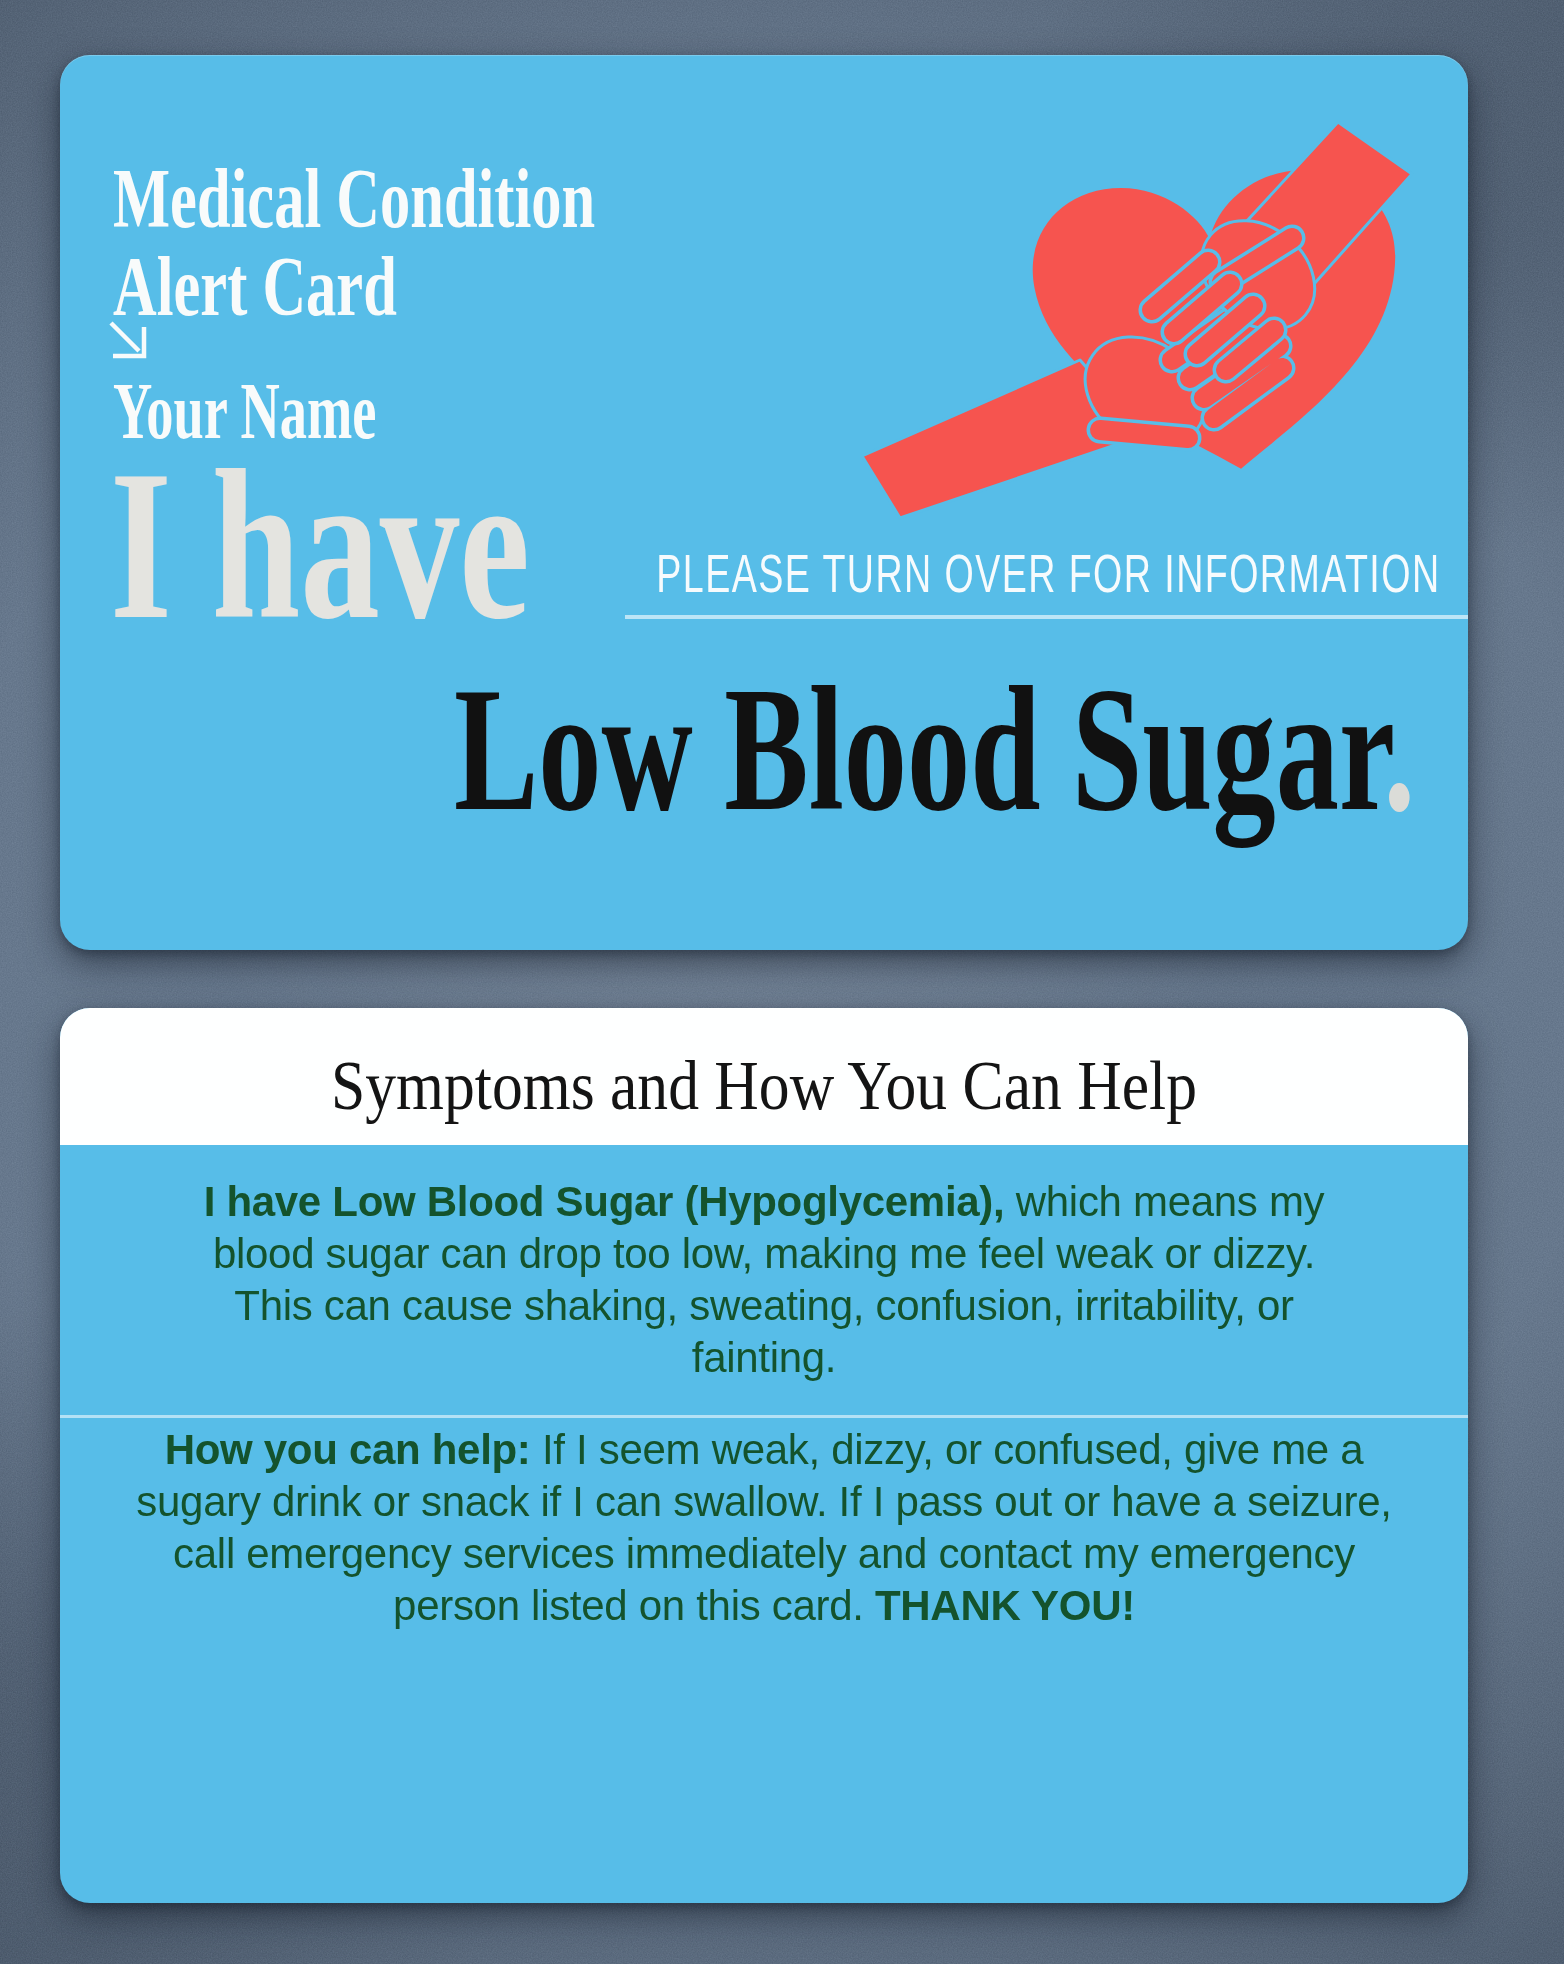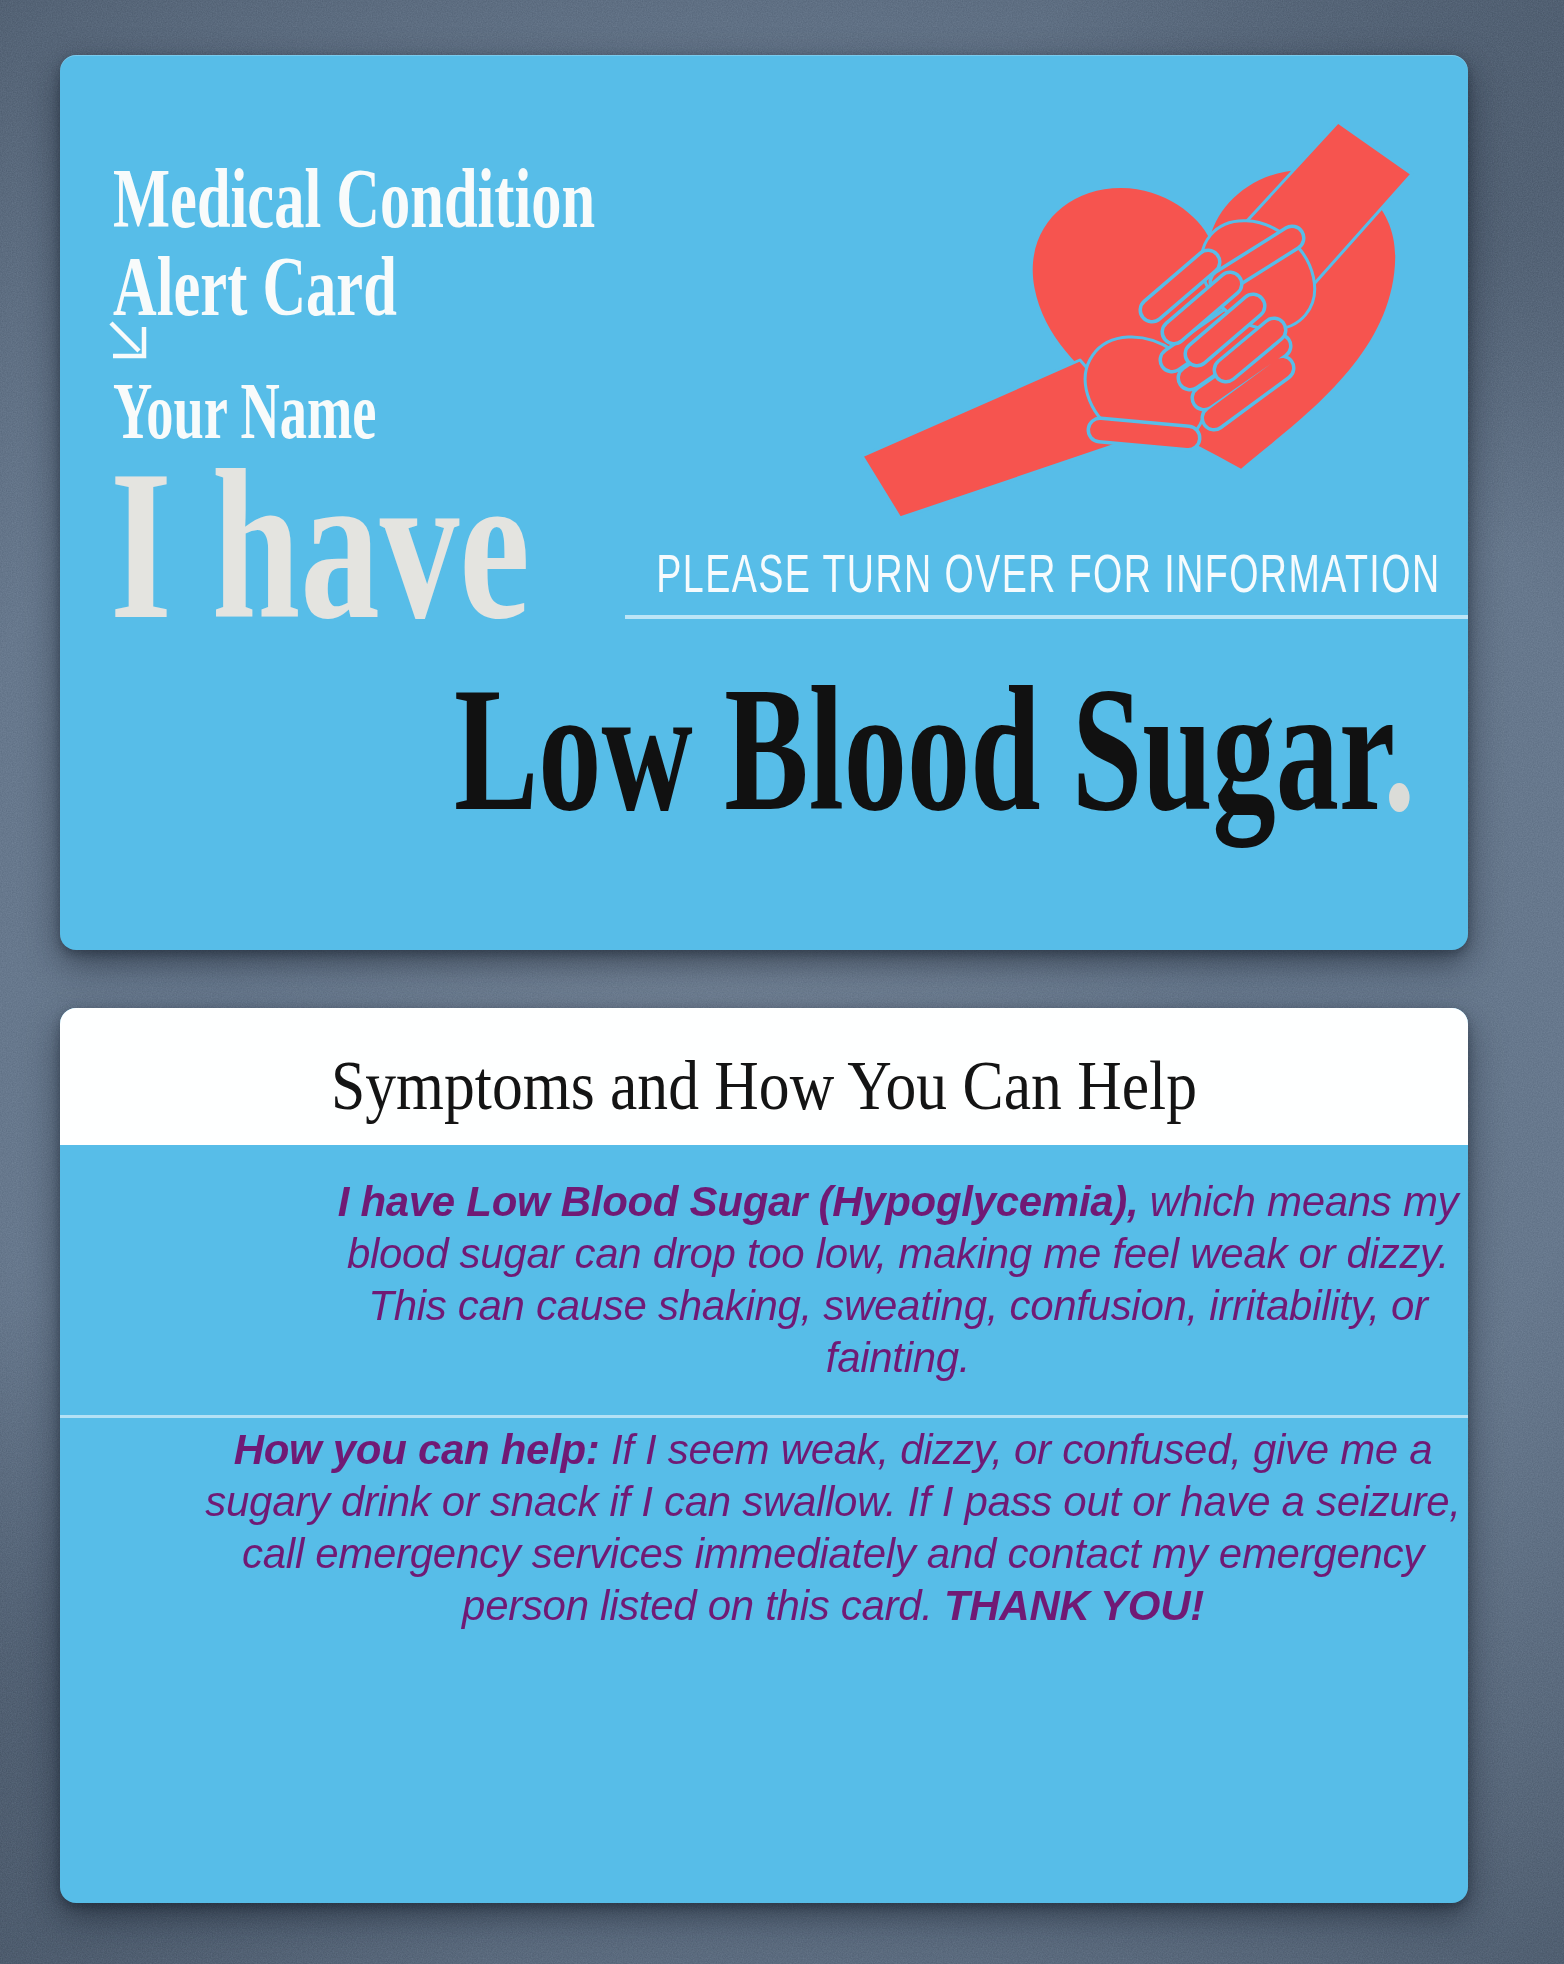--- a/index.html
+++ b/index.html
@@ -12,21 +12,21 @@
     position:absolute;inset:0;z-index:0;
     background:
       radial-gradient(900px 700px at 46% 40%, rgba(255,255,255,0.10), rgba(255,255,255,0) 62%),
       radial-gradient(620px 480px at 88% 12%, rgba(16,24,36,0.22), rgba(16,24,36,0) 70%),
       radial-gradient(700px 560px at 8% 86%, rgba(16,24,36,0.20), rgba(16,24,36,0) 70%),
       radial-gradient(1600px 1500px at 50% 48%, rgba(0,0,0,0) 52%, rgba(8,14,22,0.42) 100%),
       #5c6d82;
   }
   .bg svg{position:absolute;inset:0;width:100%;height:100%;opacity:.5;mix-blend-mode:soft-light;}
   .card{
-    position:absolute;left:60px;width:1408px;height:895px;border-radius:16px;
+    position:absolute;left:60px;width:1408px;height:895px;border-radius:30px;
     box-shadow:0 14px 34px rgba(13,22,34,.5), 0 4px 10px rgba(13,22,34,.32), inset 0 1px 0 rgba(255,255,255,.22);
     overflow:hidden;z-index:1;
   }
   .card-front{top:55px;background:#57bde8;}
   .card-back{top:1008px;background:#57bde8;}
   
   .front-title{
     position:absolute;left:53px;top:100px;color:#f8fbfb;font-weight:bold;
     font-size:84px;line-height:88px;transform:scaleX(.72);transform-origin:left top;white-space:nowrap;
   }
@@ -57,23 +57,23 @@
   
   .back-header{
     position:absolute;left:0;top:0;width:100%;height:137px;background:#feffff;
     display:flex;align-items:center;justify-content:center;
   }
   .back-title{
     color:#141414;font-size:70px;line-height:70px;padding-top:18px;
     transform:scaleX(.88);transform-origin:center top;white-space:nowrap;
   }
   .sect{
-    position:absolute;left:0;width:100%;color:#701a75;text-align:center;
+    position:absolute;left:0;width:100%;color:#14532d;text-align:center;
     font-family:"Liberation Sans", sans-serif;font-size:42px;line-height:52px;letter-spacing:-0.3px;
-    display:flex;align-items:center;justify-content:flex-end;font-style:italic;
+    display:flex;align-items:center;justify-content:center;
   }
   .sect-1{top:137px;height:270px;}
   .sect-1 .inner{max-width:1140px;}
   .sect-2{top:410px;height:220px;}
   .sect-2 .inner{max-width:1270px;}
   .sect b{font-weight:bold;}
   .divider{position:absolute;left:0;top:407px;width:100%;height:3px;background:rgba(255,255,255,.55);}
   .back-footer{position:absolute;left:0;top:694px;width:100%;height:200px;background:#feffff;}
   .emergency-heading{
     margin-top:8px;text-align:center;color:#f11313;font-weight:bold;

